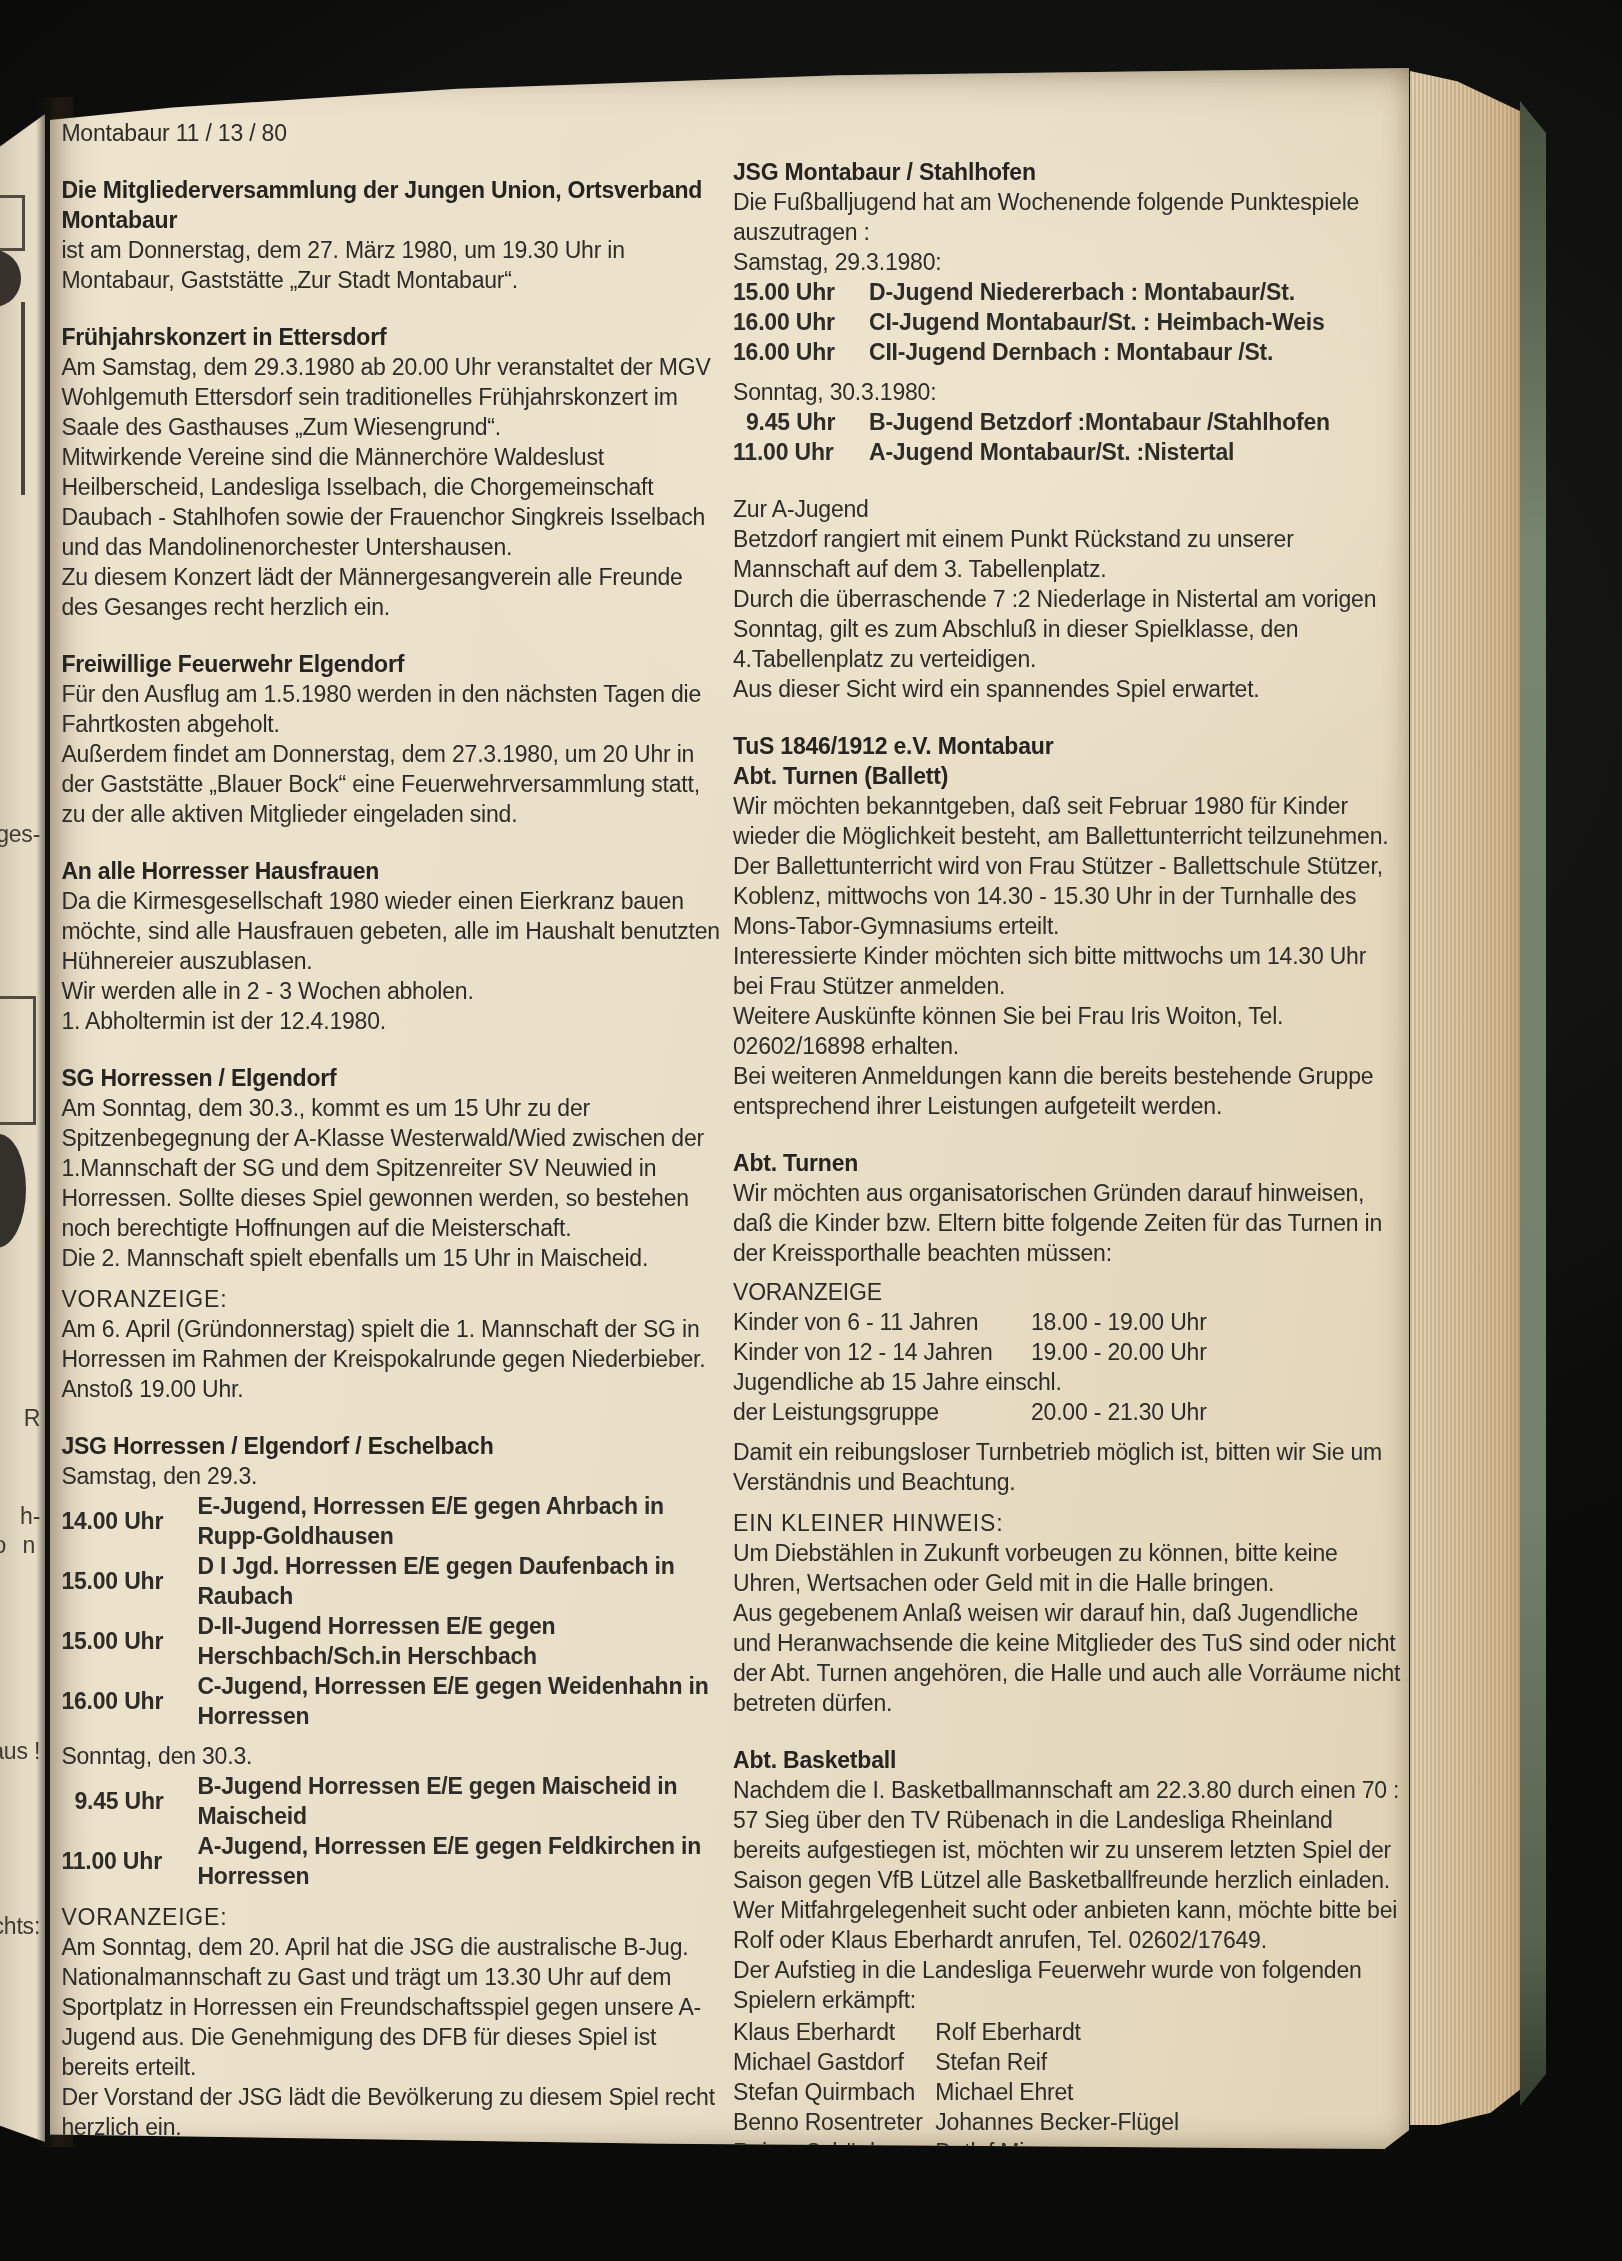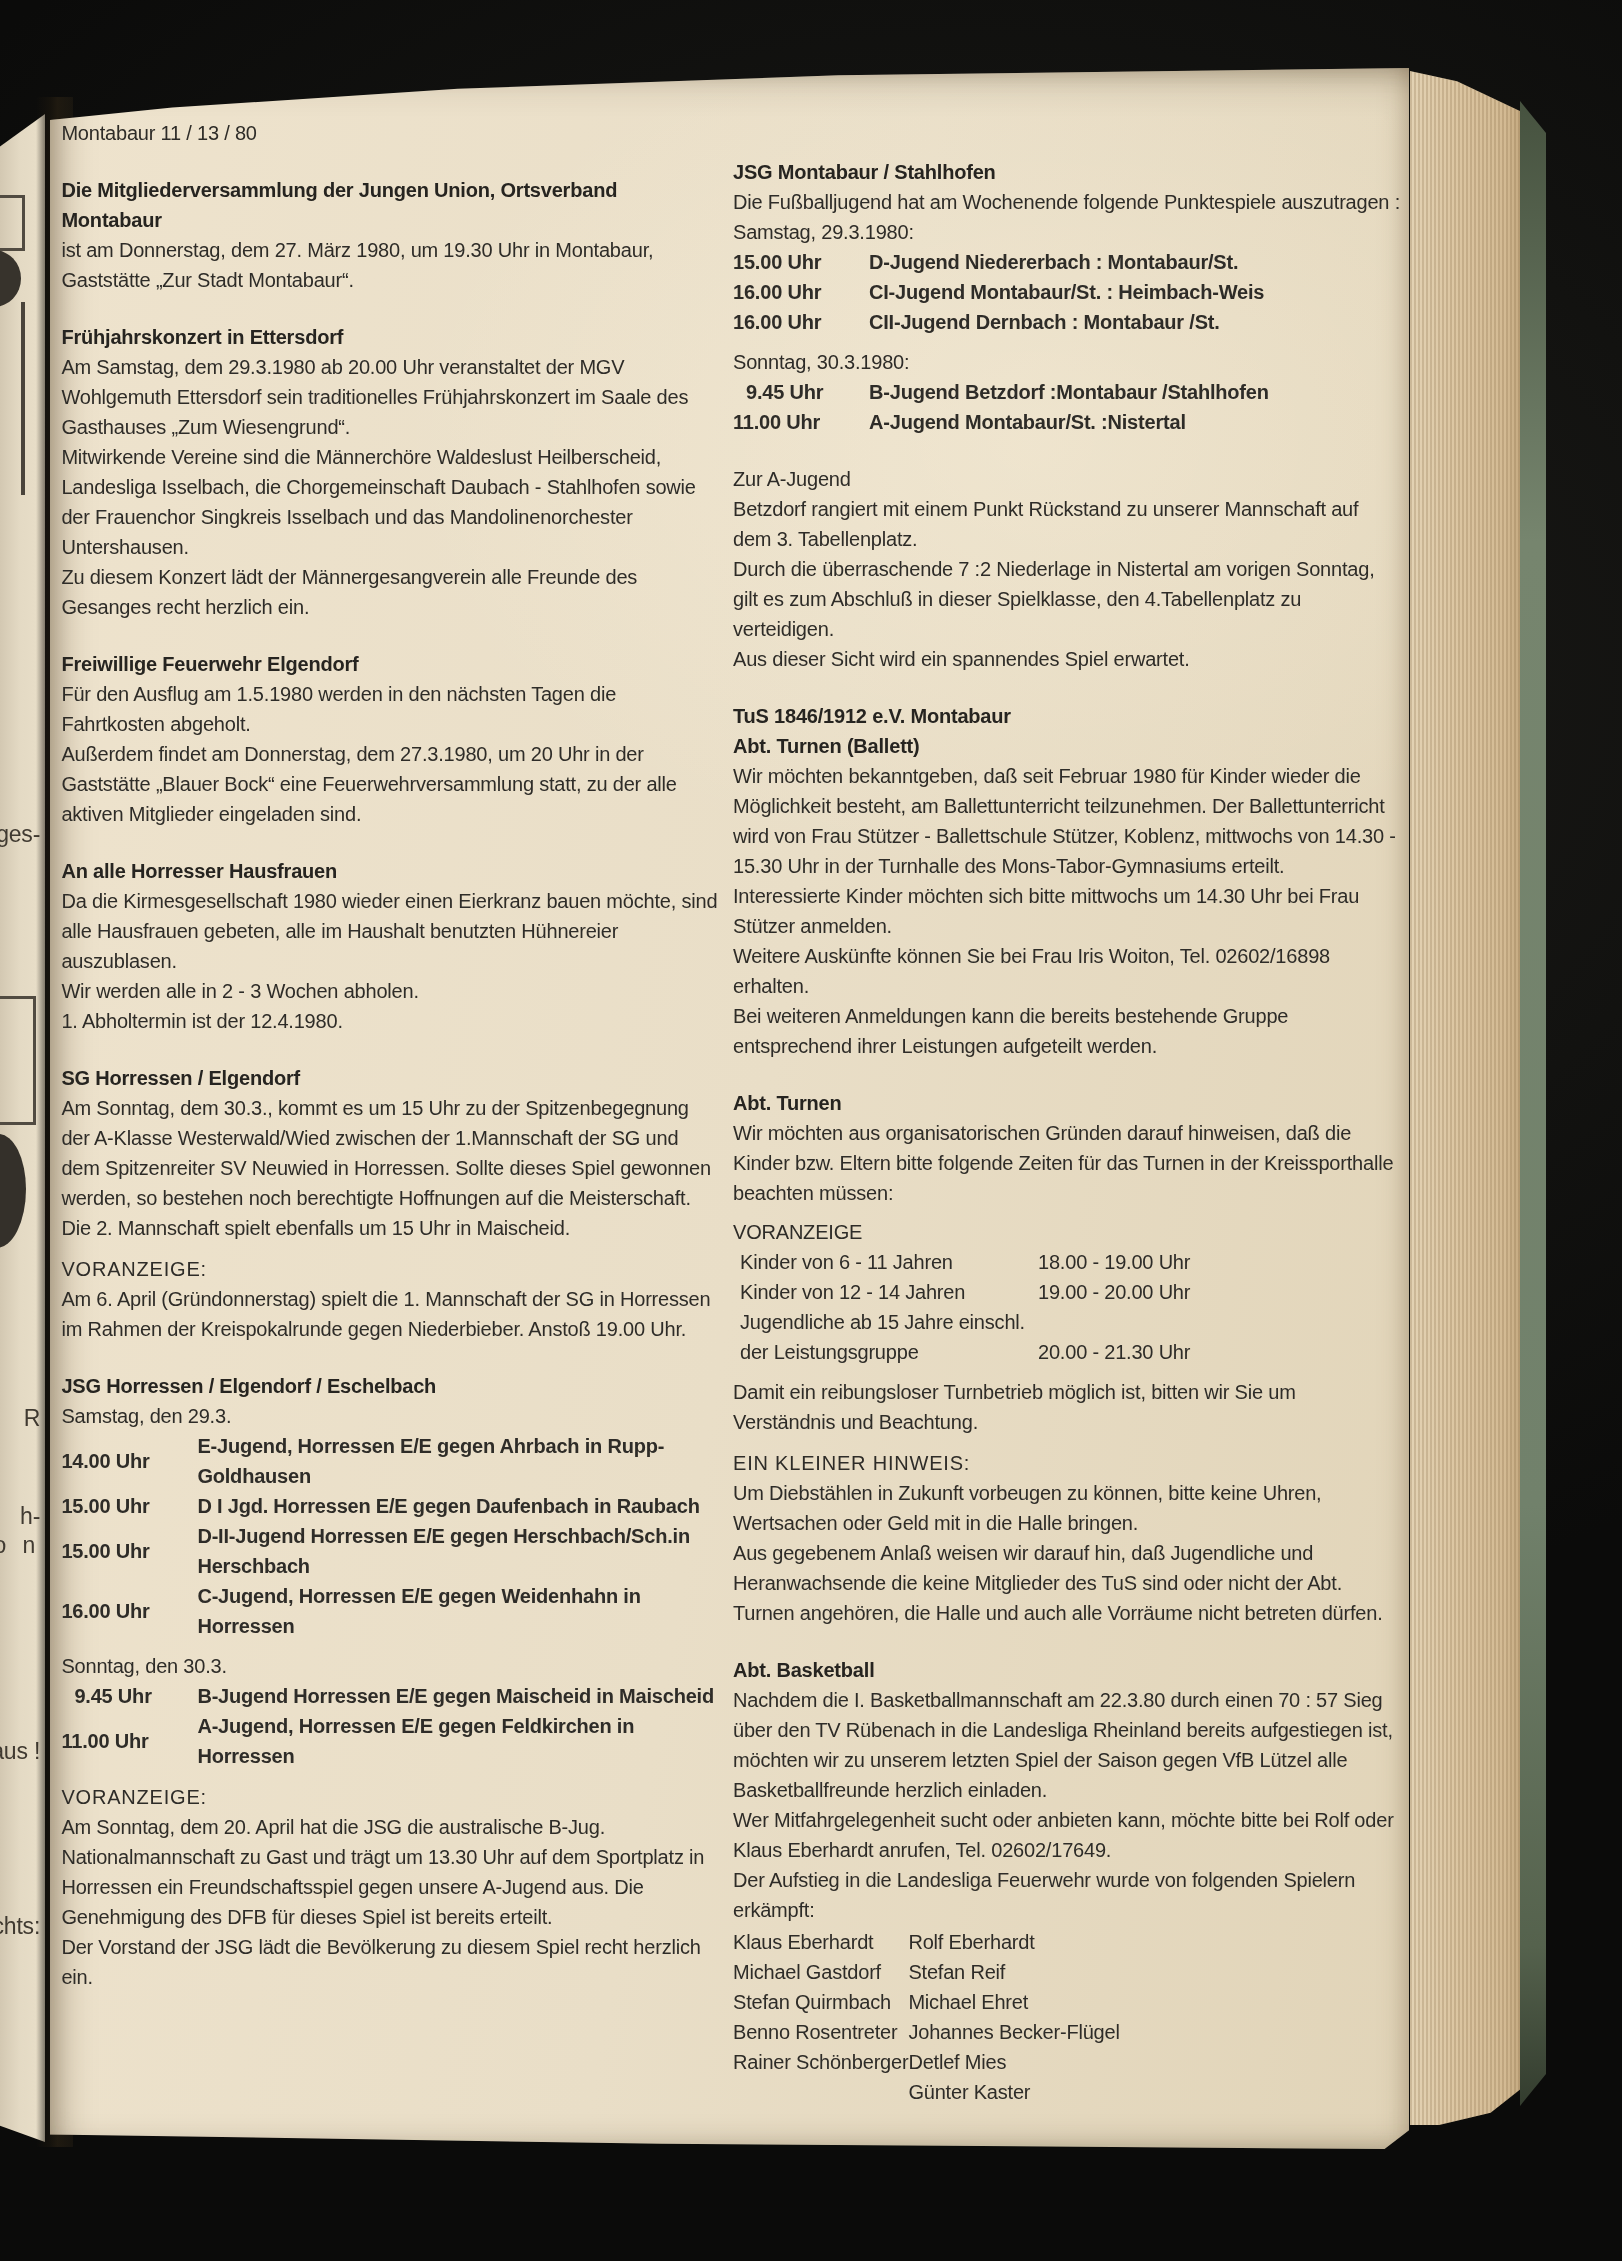--- a/index.html
+++ b/index.html
@@ -71,38 +71,38 @@
   }
   
   .cover{
     position:absolute;left:1520px;top:101px;width:26px;height:2005px;
     background:linear-gradient(180deg,#46523f 0%,#76856e 22%,#71816b 70%,#55624d 92%,#333c2e 100%);
     clip-path:polygon(0 0,100% 1.6%,100% 98.4%,0 100%);
   }
   
   .col{
     position:absolute;
-    font-size:20px;line-height:30px;letter-spacing:-0.2px;
+    font-size:23px;line-height:30px;letter-spacing:-0.2px;
   }
   .col-left{left:11.4px;top:50px;width:659px;}
   .col-right{left:683px;top:89px;width:668px;}
   .kicker{margin:0 0 11.4px 0;}
   .sec{margin-top:27px;}
   .sec:first-child{margin-top:0;}
   .h{font-weight:bold;margin:0;color:#262420;}
   .h-reg{font-weight:normal;margin:0;}
   .p{margin:0;}
   .day{margin:0;}
   .gap-top{margin-top:9.7px;}
   .sub{margin:11.4px 0 0 0;letter-spacing:0.8px;}
   .srow{display:flex;align-items:center;font-weight:bold;}
   .srow .time{flex:none;width:136px;white-space:nowrap;}
   .srow .time.indent{padding-left:13px;box-sizing:border-box;}
   .srow .desc{flex:1;min-width:0;}
-  .trow{display:flex;align-items:center;margin-left:7px;}
+  .trow{display:flex;align-items:center;}
   .tlabel{flex:none;width:298px;white-space:nowrap;}
   .ttime{white-space:nowrap;}
   .players{display:flex;margin-top:1.6px;}
   .pcol{margin:0;padding:0;list-style:none;}
   .pcol.first{width:321px;flex:none;}
   .pcol li{margin:0;padding:0;}
 </style>
 </head>
 <body>
 

